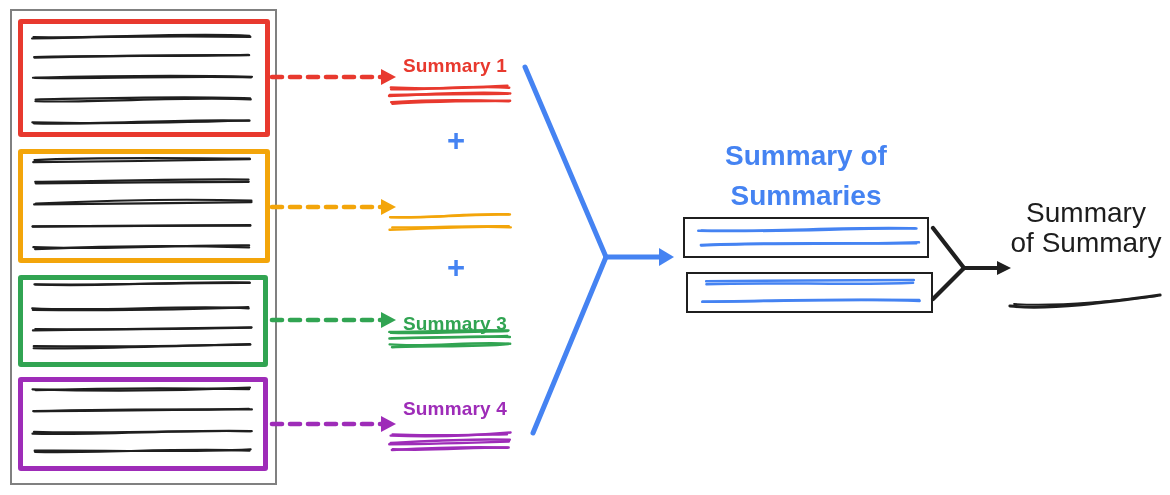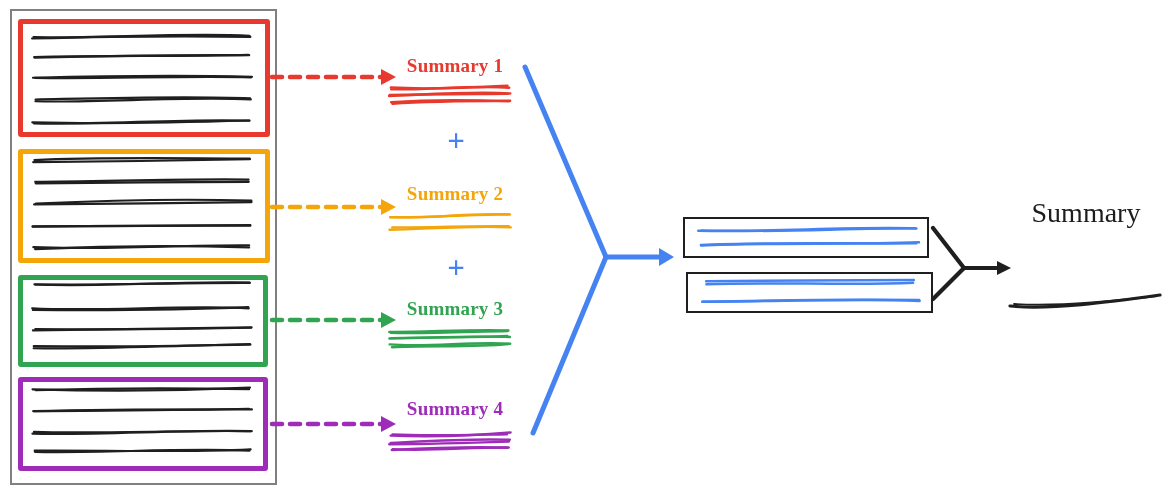--- a/index.html
+++ b/index.html
@@ -1,18 +1,18 @@
 <!DOCTYPE html>
 <html><head>
 <meta charset="utf-8">
 <style>
   html,body{margin:0;padding:0;background:#ffffff;}
   #canvas{
     position:relative;width:1170px;height:495px;background:#ffffff;overflow:hidden;
-    font-family:Liberation Serif, serif;
+    font-family:Liberation Sans, sans-serif;
   }
   .docs-panel{
     position:absolute;left:10px;top:9px;width:267px;height:476px;
     border:2px solid #808080;background:#fff;box-sizing:border-box;
   }
   .doc-box{
     position:absolute;box-sizing:border-box;border:5px solid #000;border-radius:3px;background:#fff;
   }
   .overlay{position:absolute;left:0;top:0;width:1170px;height:495px;pointer-events:none;}
   .summary-label{
@@ -43,33 +43,37 @@
   <div class="docs-panel">
     
   </div>
 
   <div class="doc-box" style="left: 18px; top: 19px; width: 252px; height: 118px; border-color: rgb(232, 57, 46);"></div>
   <div class="doc-box" style="left: 18px; top: 149px; width: 252px; height: 114px; border-color: rgb(243, 165, 10);"></div>
   <div class="doc-box" style="left: 18px; top: 275px; width: 250px; height: 92px; border-color: rgb(49, 164, 82);"></div>
   <div class="doc-box" style="left: 18px; top: 377px; width: 250px; height: 94px; border-color: rgb(158, 44, 184);"></div>
 
   <div class="summary-label" style="top: 55px; color: rgb(232, 57, 46);">Summary 1</div>
-  <div class="summary-label" style="top: 183px; color: rgb(243, 165, 10);">Summary 2</div>
-  <div class="summary-label" style="top: 298px; color: rgb(49, 164, 82);">Summary 3</div>
+  <div class="summary-label" style="top: 313px; color: rgb(49, 164, 82);">Summary 3</div>
   <div class="summary-label" style="top: 398px; color: rgb(158, 44, 184);">Summary 4</div>
 
   <div class="plus-sign" style="top: 125px; color: rgb(69, 131, 242);">+</div>
   <div class="plus-sign" style="top: 252px; color: rgb(69, 131, 242);">+</div>
 
+  <div class="merge-title" style="color: rgb(69, 131, 242);">
+    <div>Summary of</div>
+    <div>Summaries</div>
+  </div>
 
   <div class="merge-box" style="left:683px;top:217px;width:246px;height:41px"></div>
   <div class="merge-box" style="left:686px;top:272px;width:247px;height:41px"></div>
 
   <div class="final-label">
     <div>Summary</div>
+    <div>of Summary</div>
   </div>
 
   <svg class="overlay" id="overlay" viewBox="0 0 1170 495">
       <path d="M 33.477082694880664 37.21954745333642
                C 98.8 38.3894941746071,
                  185.2 32.518342917747795,
                  249.4780734172091 35.766642726771536" fill="none" stroke="#1f1f1f" stroke-width="2.2" stroke-linecap="round"></path>
       <path d="M 32.065972942858934 38.50275620720349
                C 98.8 36.73116428676062,
                  185.2 35.619306697575375,

